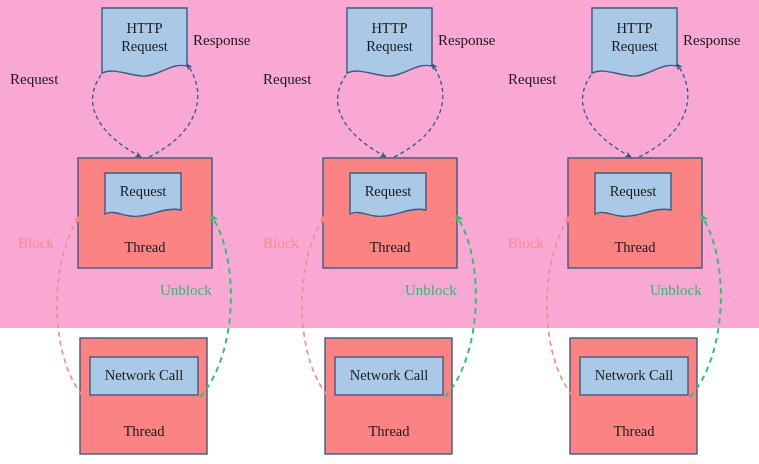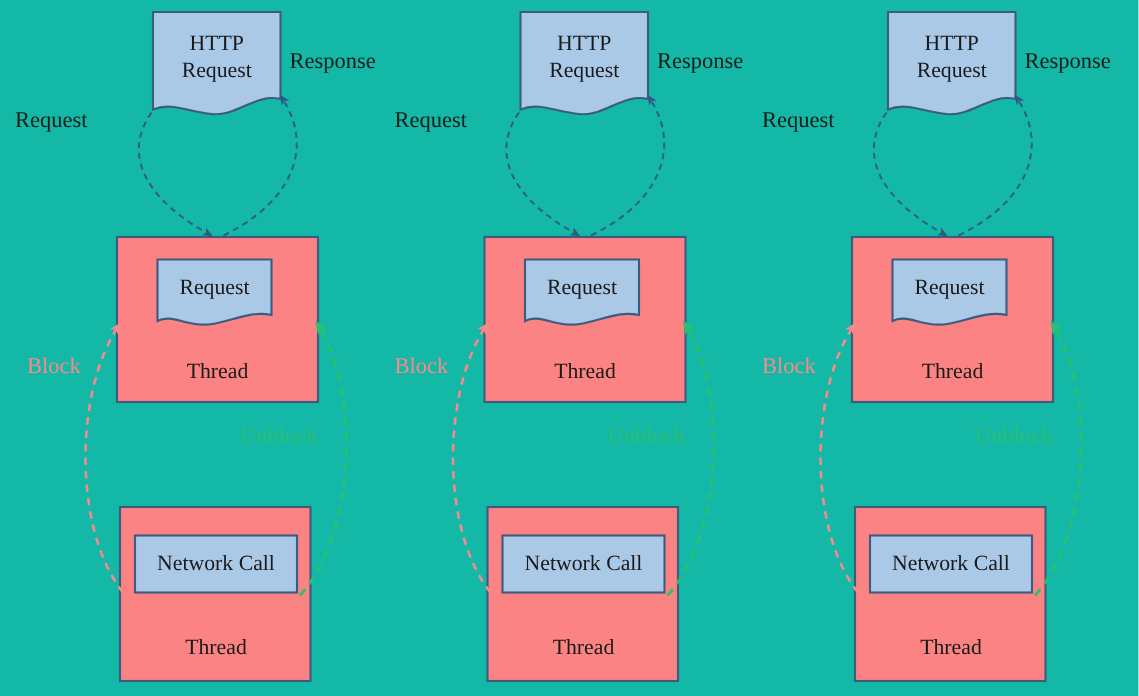--- a/index.html
+++ b/index.html
@@ -9,22 +9,22 @@
   }
   body {
     width: 759px;
     height: 464px;
     font-family: "Liberation Serif", "DejaVu Serif", serif;
     overflow: hidden;
   }
   #diagram-root {
     position: relative;
     width: 759px;
-    height: 464px;
-    background: #14b8a6;
+    height: 328px;
+    background: #f9a8d4;
   }
   #diagram-svg {
     position: absolute;
     top: 0;
     left: 0;
     width: 759px;
     height: 464px;
     display: block;
   }
   .svg-label {

